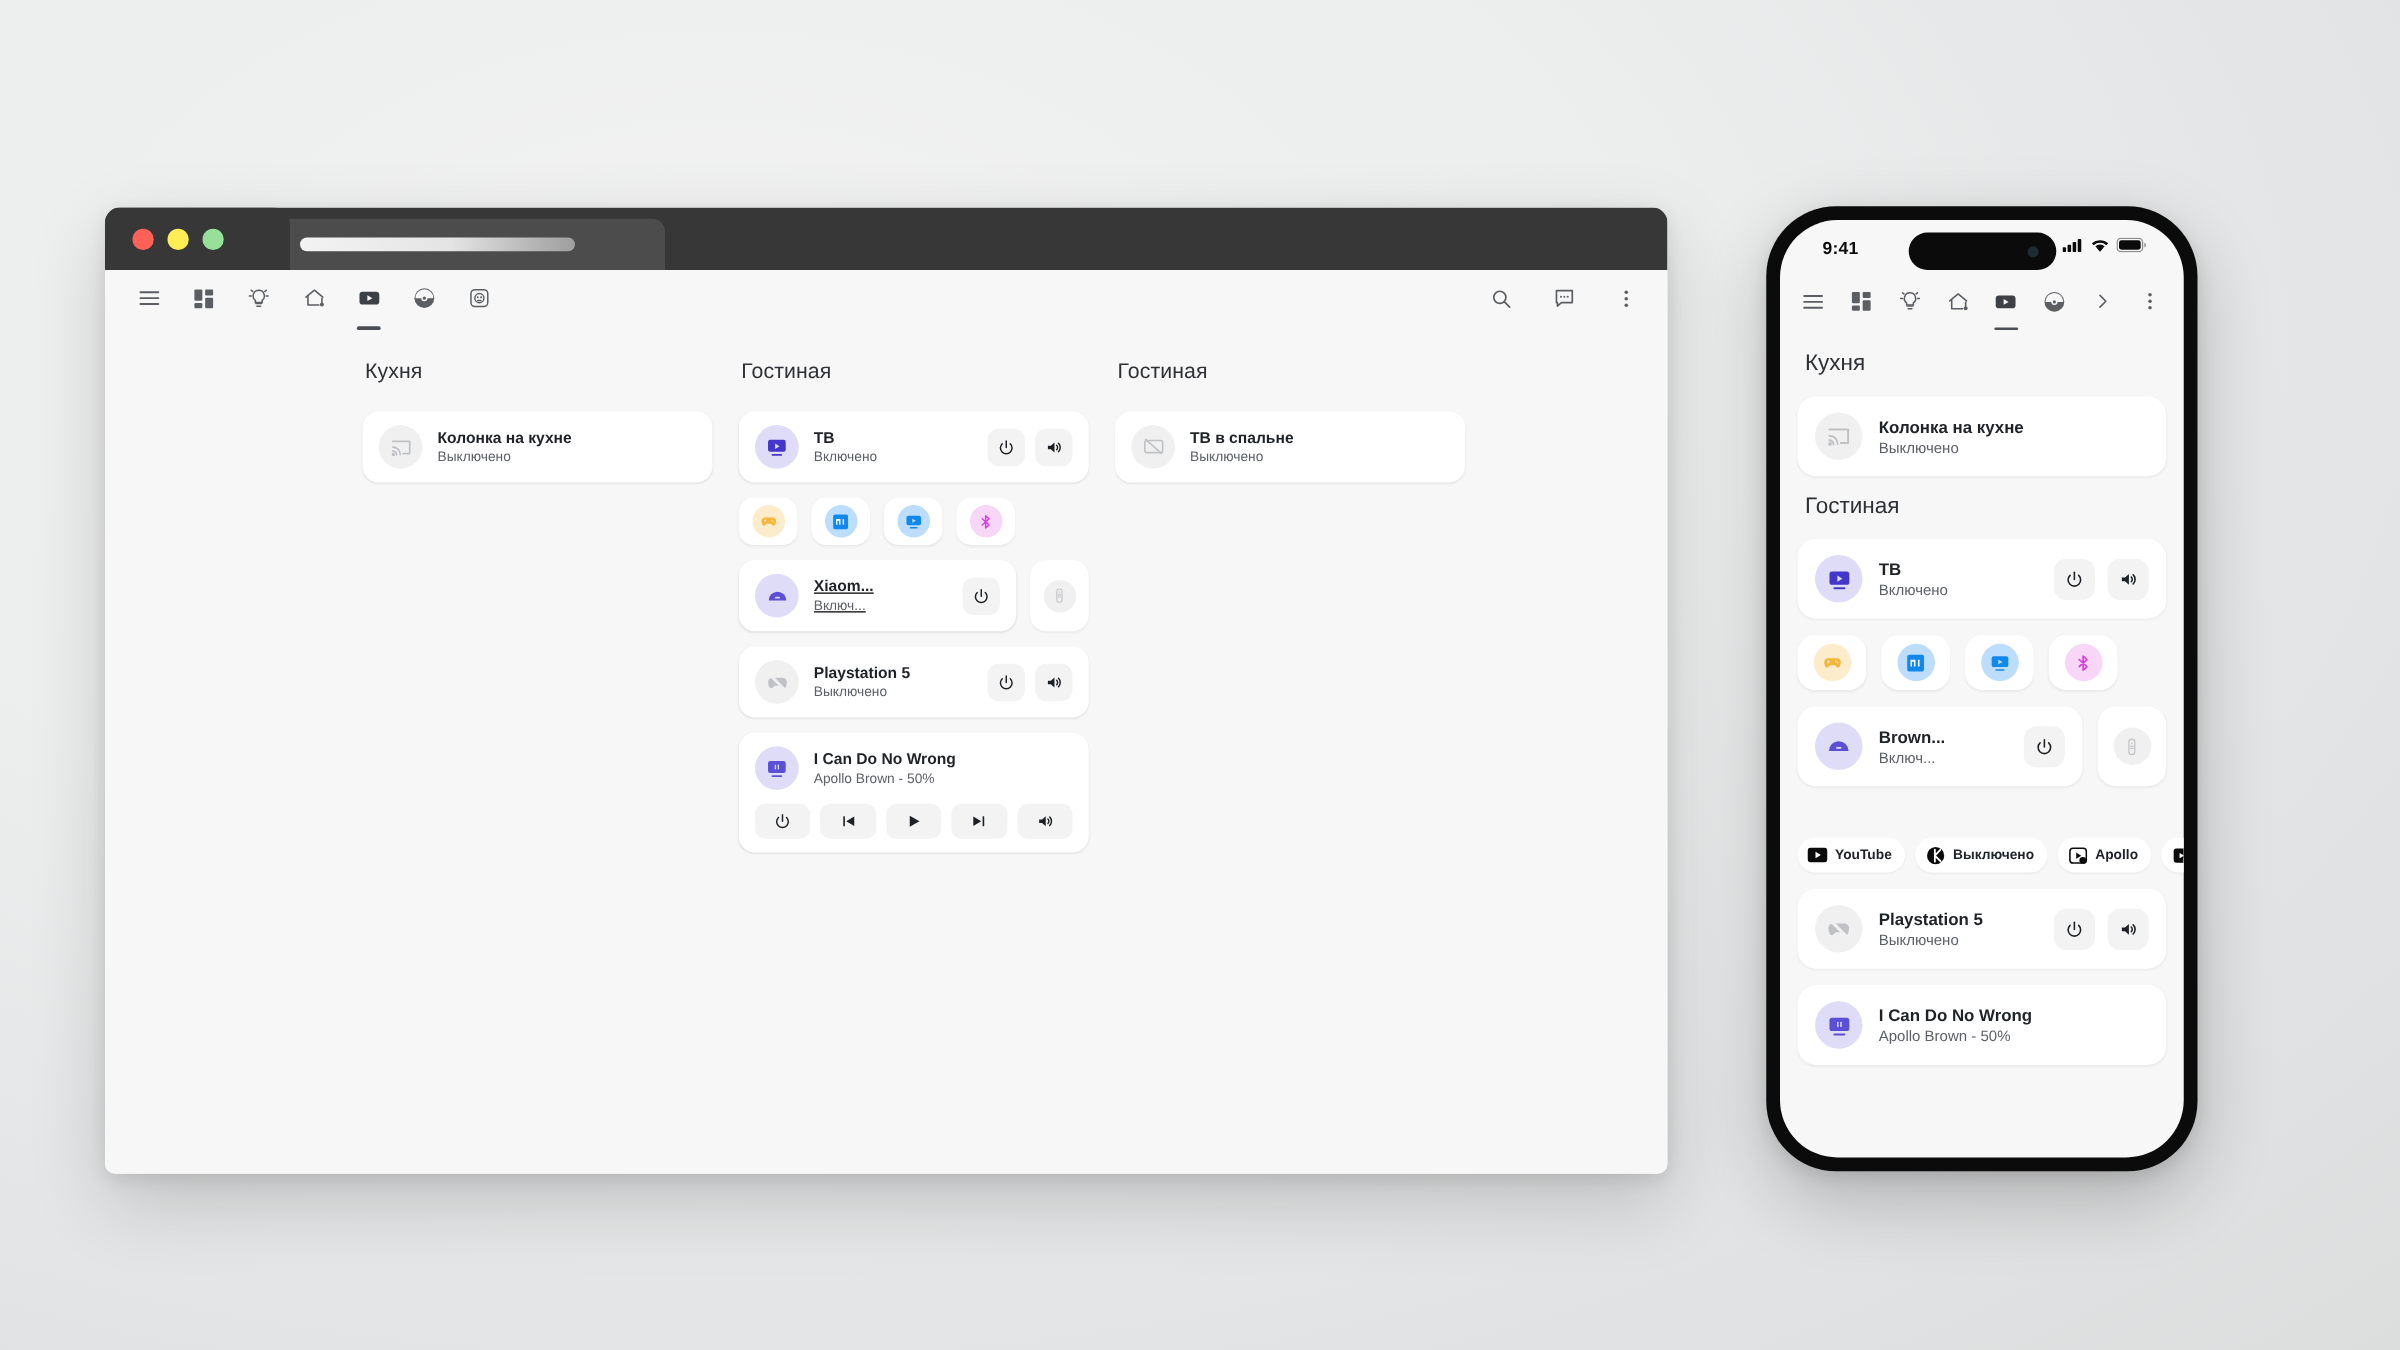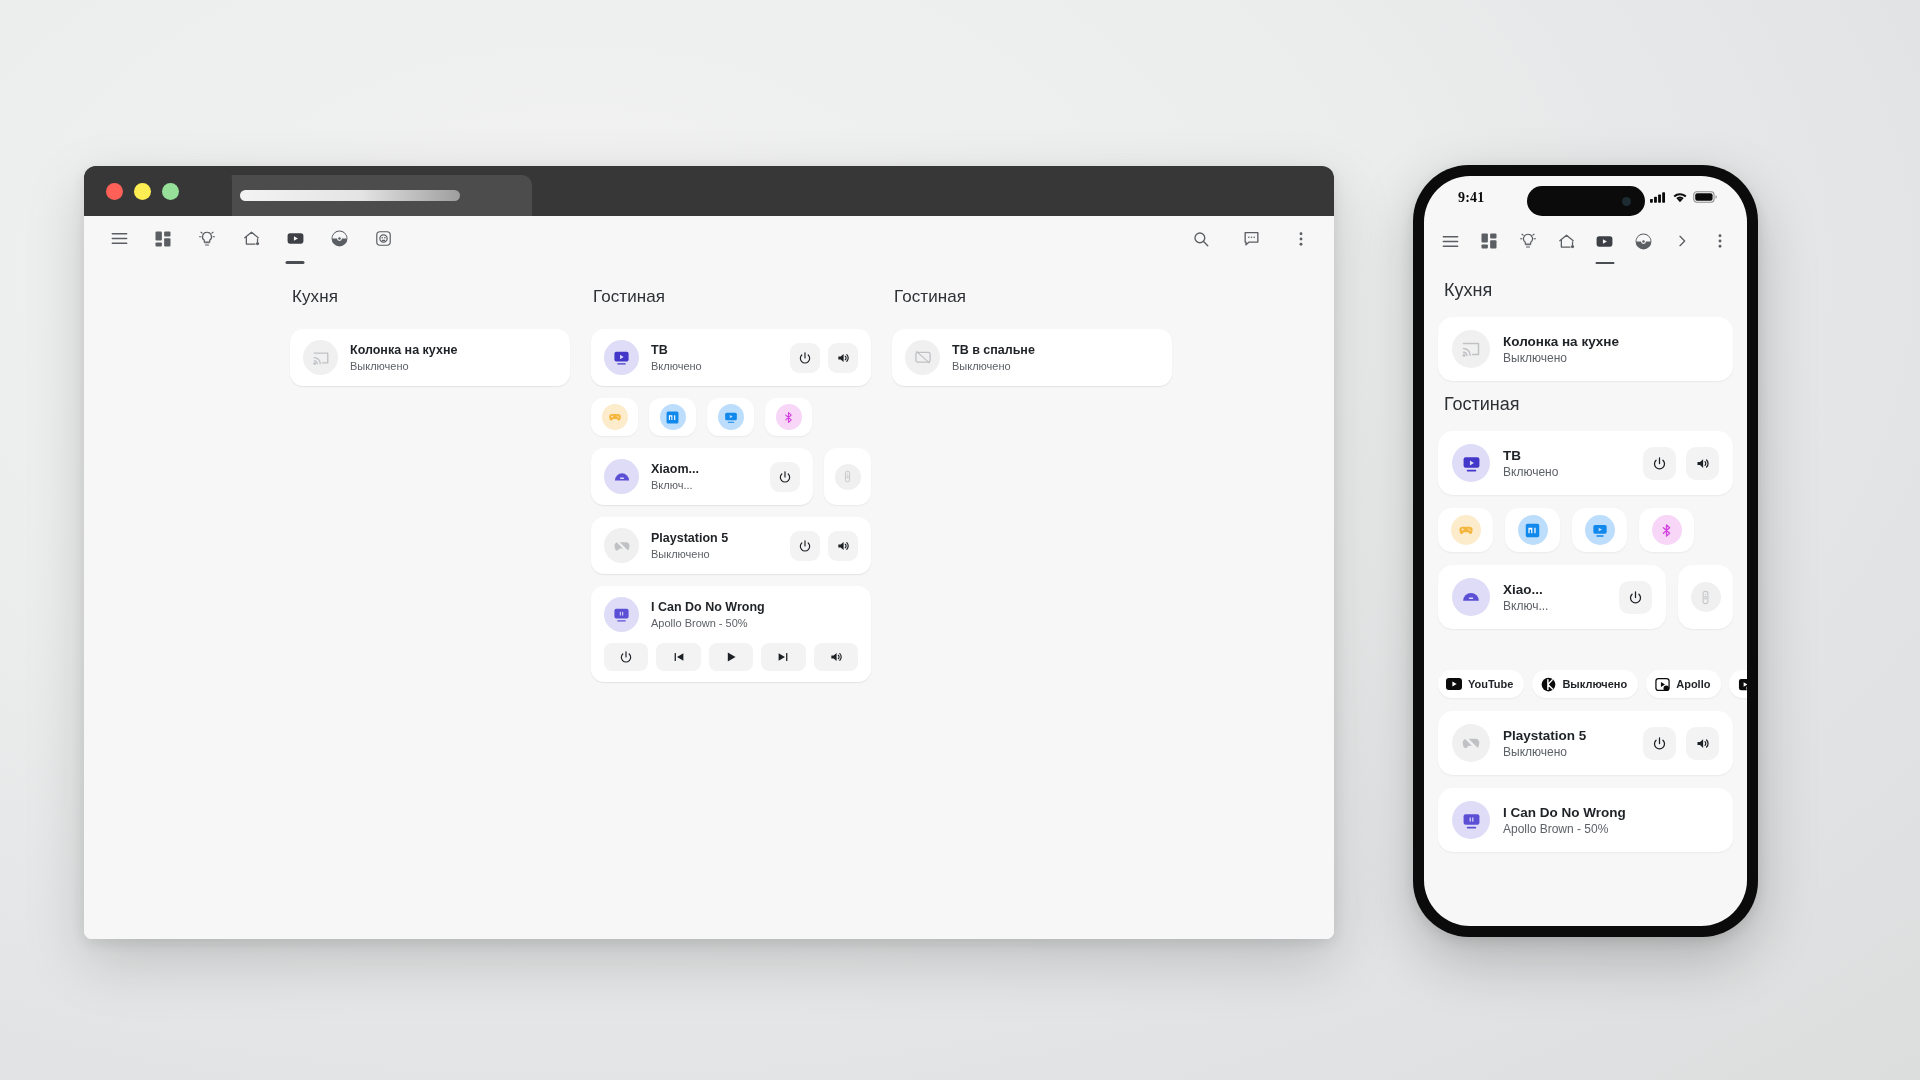--- a/index.html
+++ b/index.html
@@ -139,21 +139,21 @@
     width: 26px; height: 26px; border-radius: 50%;
     display: flex; align-items: center; justify-content: center;
   }
   .c-orange { background: #fdeccb; color: #f5b63d; }
   .c-blue { background: #bcddfb; color: #1188ec; }
   .c-blue2 { background: #bcddfb; color: #1188ec; }
   .c-pink { background: #f7d6f7; color: #d43fe0; }
 
   
   .combo { display: flex; gap: 11px; margin-bottom: 12px; }
-  .combo .card { margin-bottom: 0; }
+  .combo .card { margin-bottom: 0; text-decoration: underline; }
   .combo .wide { flex: 1; }
   .combo .small {
     width: 47px; border-radius: 13px; background: #fff;
     box-shadow: 0 1px 2px rgba(0,0,0,.055);
     display: flex; align-items: center; justify-content: center;
   }
   .remote-pill {
     width: 26px; height: 26px; border-radius: 50%;
     background: #f0f0f1; color: #c4c6c9;
     display: flex; align-items: center; justify-content: center;
@@ -188,21 +188,21 @@
   .island {
     position: absolute; top: 10px; left: 50%; transform: translateX(-50%);
     width: 118px; height: 30px; border-radius: 16px; background: #0b0b0c;
     z-index: 6; display: flex; align-items: center; justify-content: flex-end;
     padding-right: 14px;
   }
   .island-cam { width: 9px; height: 9px; border-radius: 50%; background: #1d2b33; }
   .status-bar {
     height: 44px; flex-shrink: 0;
     display: flex; align-items: center; justify-content: space-between;
-    padding: 0 30px 0 34px; position: relative; z-index: 5; font-family: Liberation Serif, serif;
+    padding: 0 30px 0 34px; position: relative; z-index: 5;
   }
   .status-time { font-size: 14px; font-weight: bold; color: #0b0b0c; letter-spacing: .2px; }
   .status-icons { display: flex; align-items: center; gap: 5px; color: #0b0b0c; }
   .ph-toolbar {
     height: 42px; flex-shrink: 0;
     display: flex; align-items: center; gap: 13px;
     padding: 0 14px; position: relative;
   }
   .ph-toolbar .tb-icon.active::after { bottom: -10px; }
   .ph-body { flex: 1; overflow: hidden; padding: 8px 14px 0 14px; }
@@ -771,21 +771,21 @@
       <div class="ph-combo">
         <div class="ph-card">
           <div class="ph-row">
             <div class="ph-ico ico-purple-soft">
               <svg width="20" height="20" viewBox="0 0 24 24" fill="currentColor">
                   <path d="M2.6 16.5a9.4 9.4 0 0 1 18.8 0z"></path>
                   <rect x="9.3" y="12.6" width="5.4" height="1.9" rx=".95" fill="#dedcf7"></rect>
                 </svg>
             </div>
             <div>
-              <div class="ph-name">Xiao...</div>
+              <div class="ph-name">Brown...</div>
               <div class="ph-state">Включ...</div>
             </div>
             <div class="ph-actions">
               <button class="ph-btn">
                 <svg width="15" height="15" viewBox="0 0 24 24" fill="none" stroke="currentColor" stroke-width="2" stroke-linecap="round">
                     <path d="M12 3v9"></path>
                     <path d="M6.5 6.8a8 8 0 1 0 11 0"></path>
                   </svg>
               </button>
             </div>

